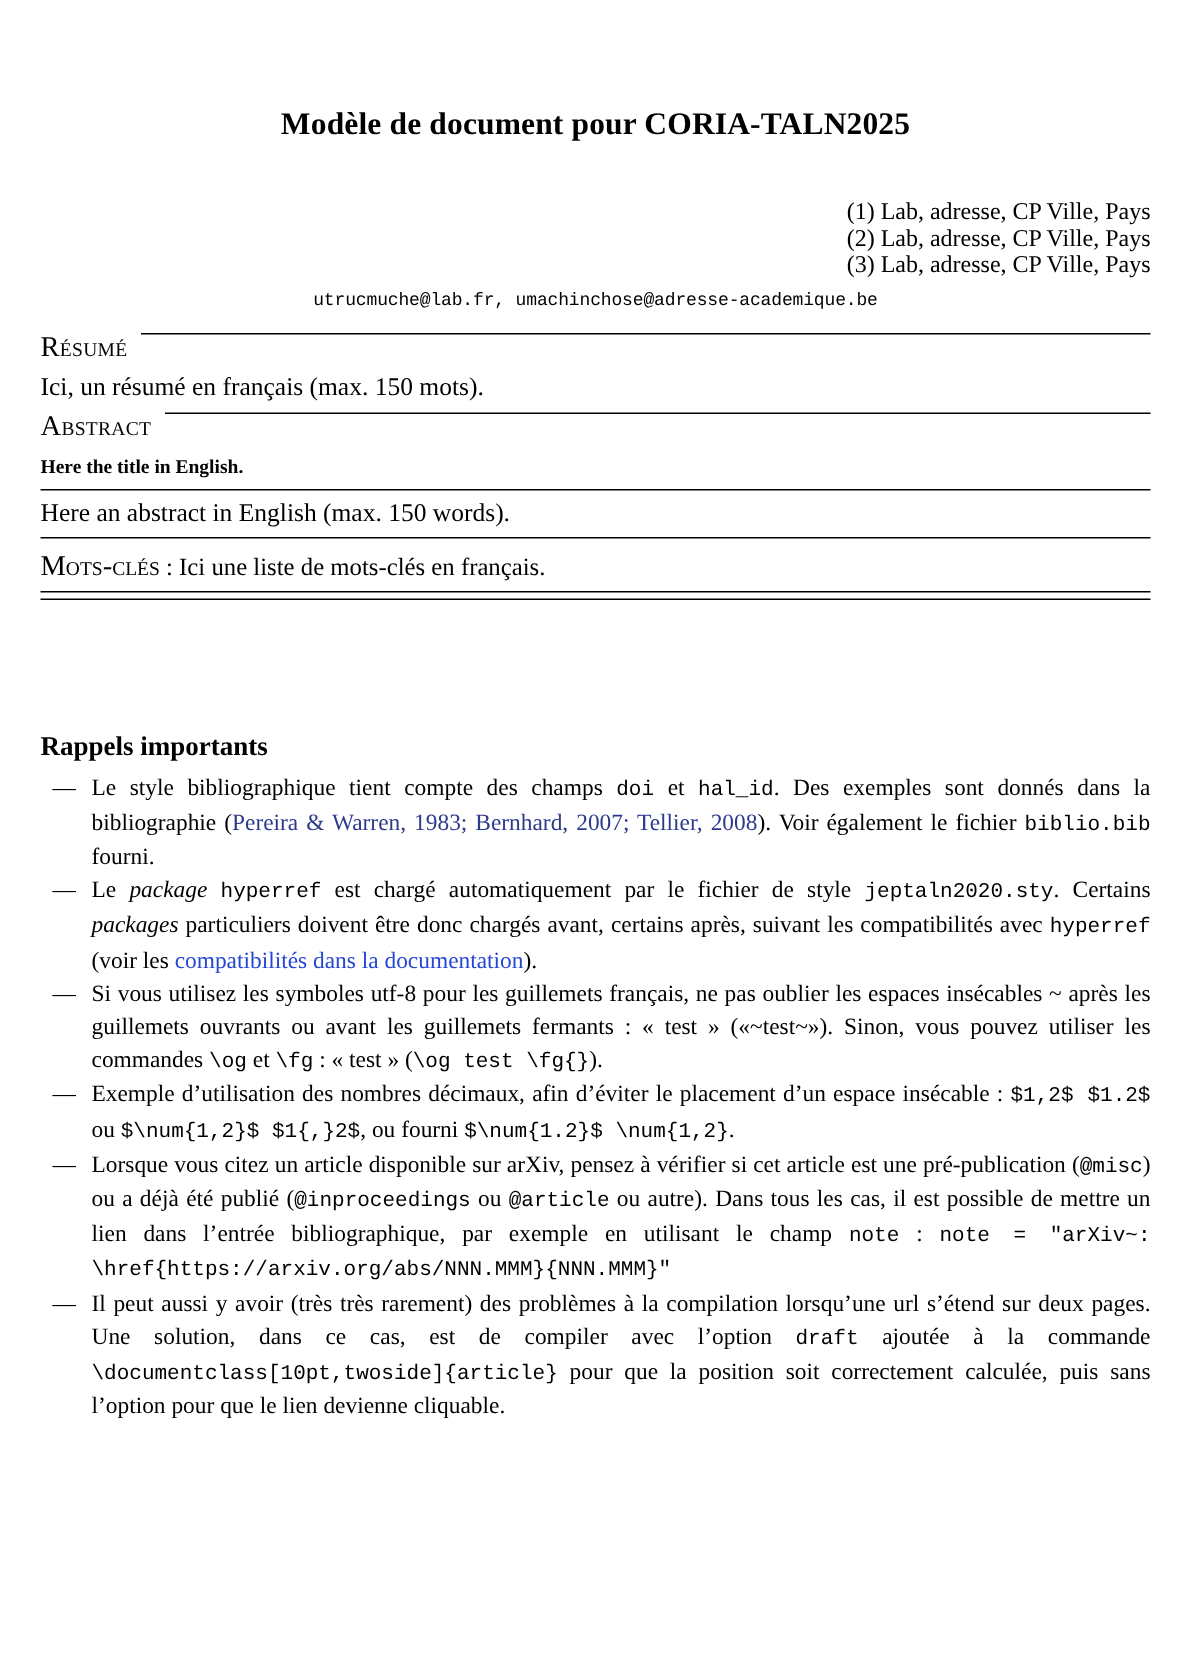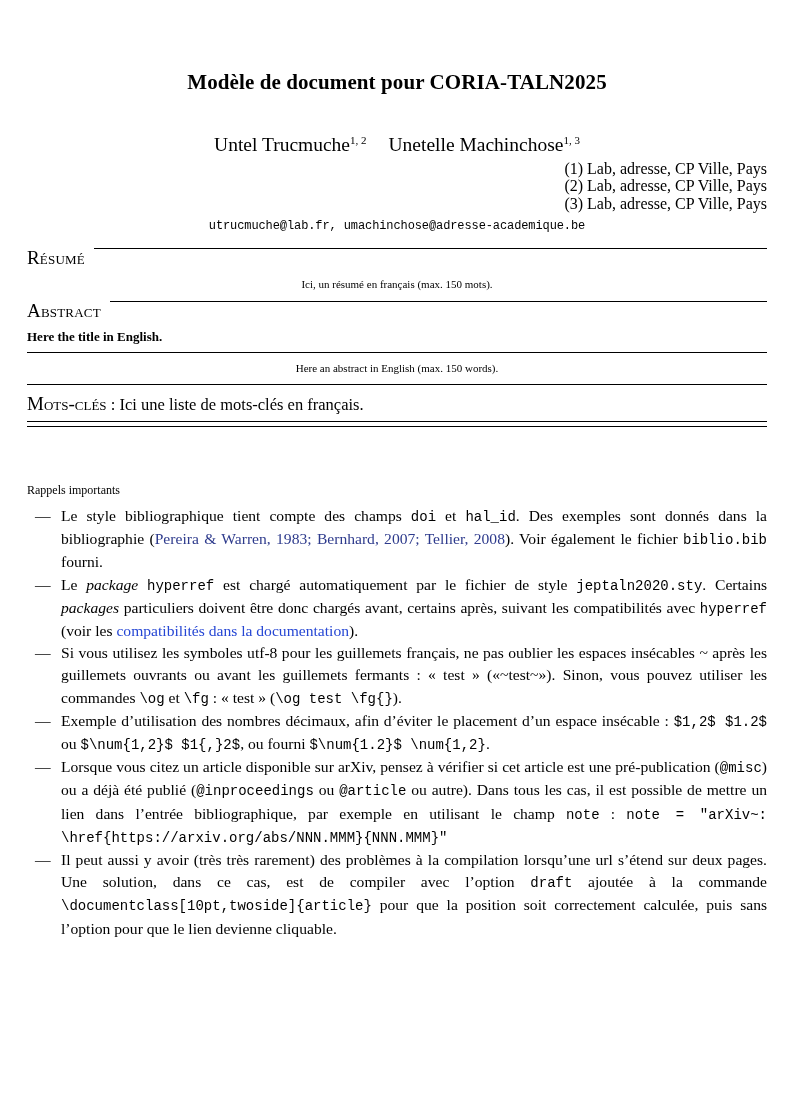--- a/index.html
+++ b/index.html
@@ -88,42 +88,41 @@
     position: relative;
     top: 1px;
   }
   .rule-full {
     border-bottom: 1.1px solid #000;
     width: 100%;
     height: 0;
     margin: 4px 0 0 0;
   }
   .body-line {
-    font-size: 11px;
+    font-size: 17px;
     line-height: 20px;
     margin: 5px 0 6px 0;
-    text-align: center;
   }
   .bold-line {
     font-size: 13px;
     font-weight: bold;
     line-height: 20px;
     margin: 5px 0 5px 0;
   }
   .kw-row {
     font-size: 16.5px;
     margin: 8px 0 6px 0;
     line-height: 21px;
   }
 
   
   .section-title {
-    font-size: 12px;
-    font-weight: normal;
-    margin-top: 56px;
+    font-size: 18px;
+    font-weight: bold;
+    margin-top: 87px;
     margin-bottom: 7px;
   }
   ul.dashlist {
     list-style: none;
     margin: 0;
     padding: 0;
   }
   ul.dashlist > li {
     position: relative;
     padding-left: 34px;
@@ -146,23 +145,20 @@
   .link { color: #2546d4; }
 </style>
 </head>
 <body>
 
 <div class="page">
   <div class="content">
 
     <div class="title">Modèle de document pour CORIA-TALN2025</div>
 
-    <div class="authors">
-      <span class="author"><span>Untel Trucmuche</span><span class="sup">1, 2</span></span><span class="author"><span>Unetelle Machinchose</span><span class="sup">1, 3</span></span>
-    </div>
 
     <div class="affil">(1) Lab, adresse, CP Ville, Pays</div>
     <div class="affil">(2) Lab, adresse, CP Ville, Pays</div>
     <div class="affil">(3) Lab, adresse, CP Ville, Pays</div>
 
     <div class="emails">utrucmuche@lab.fr, umachinchose@adresse-academique.be</div>
 
     <div class="sec-row">
       <div class="sec-label sc cap1">Résumé</div>
       <div class="rule-after"></div>

